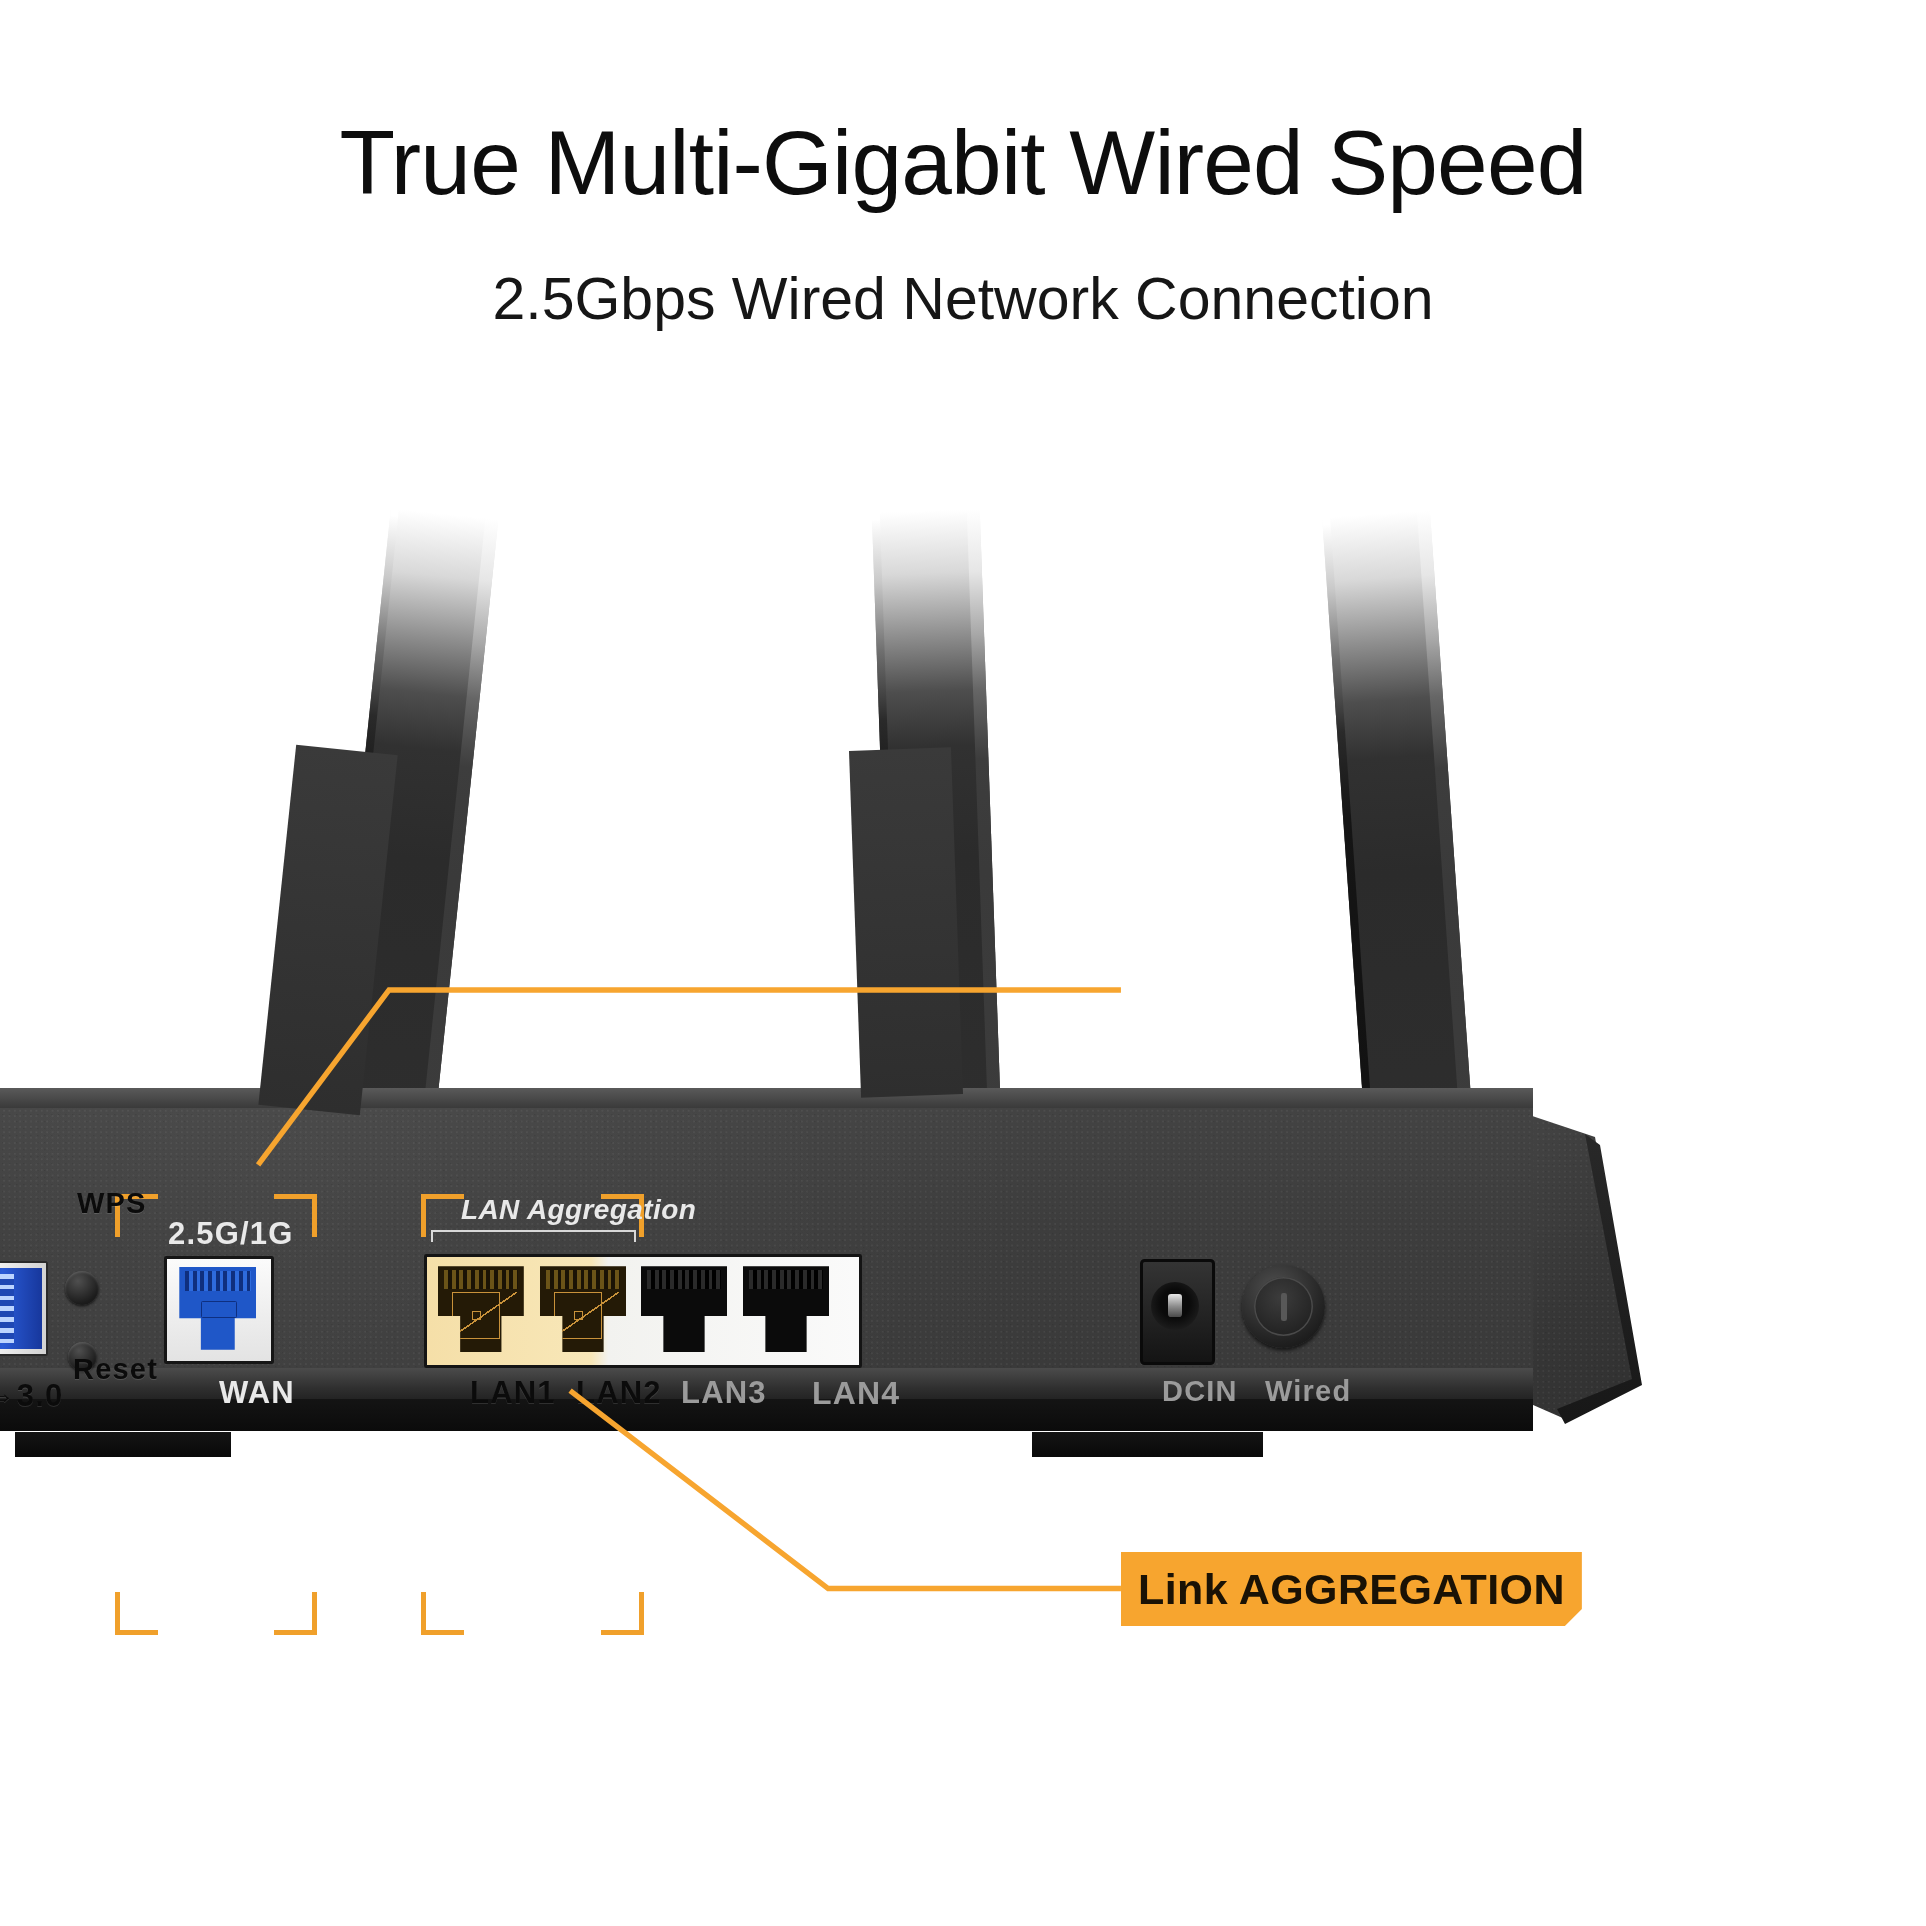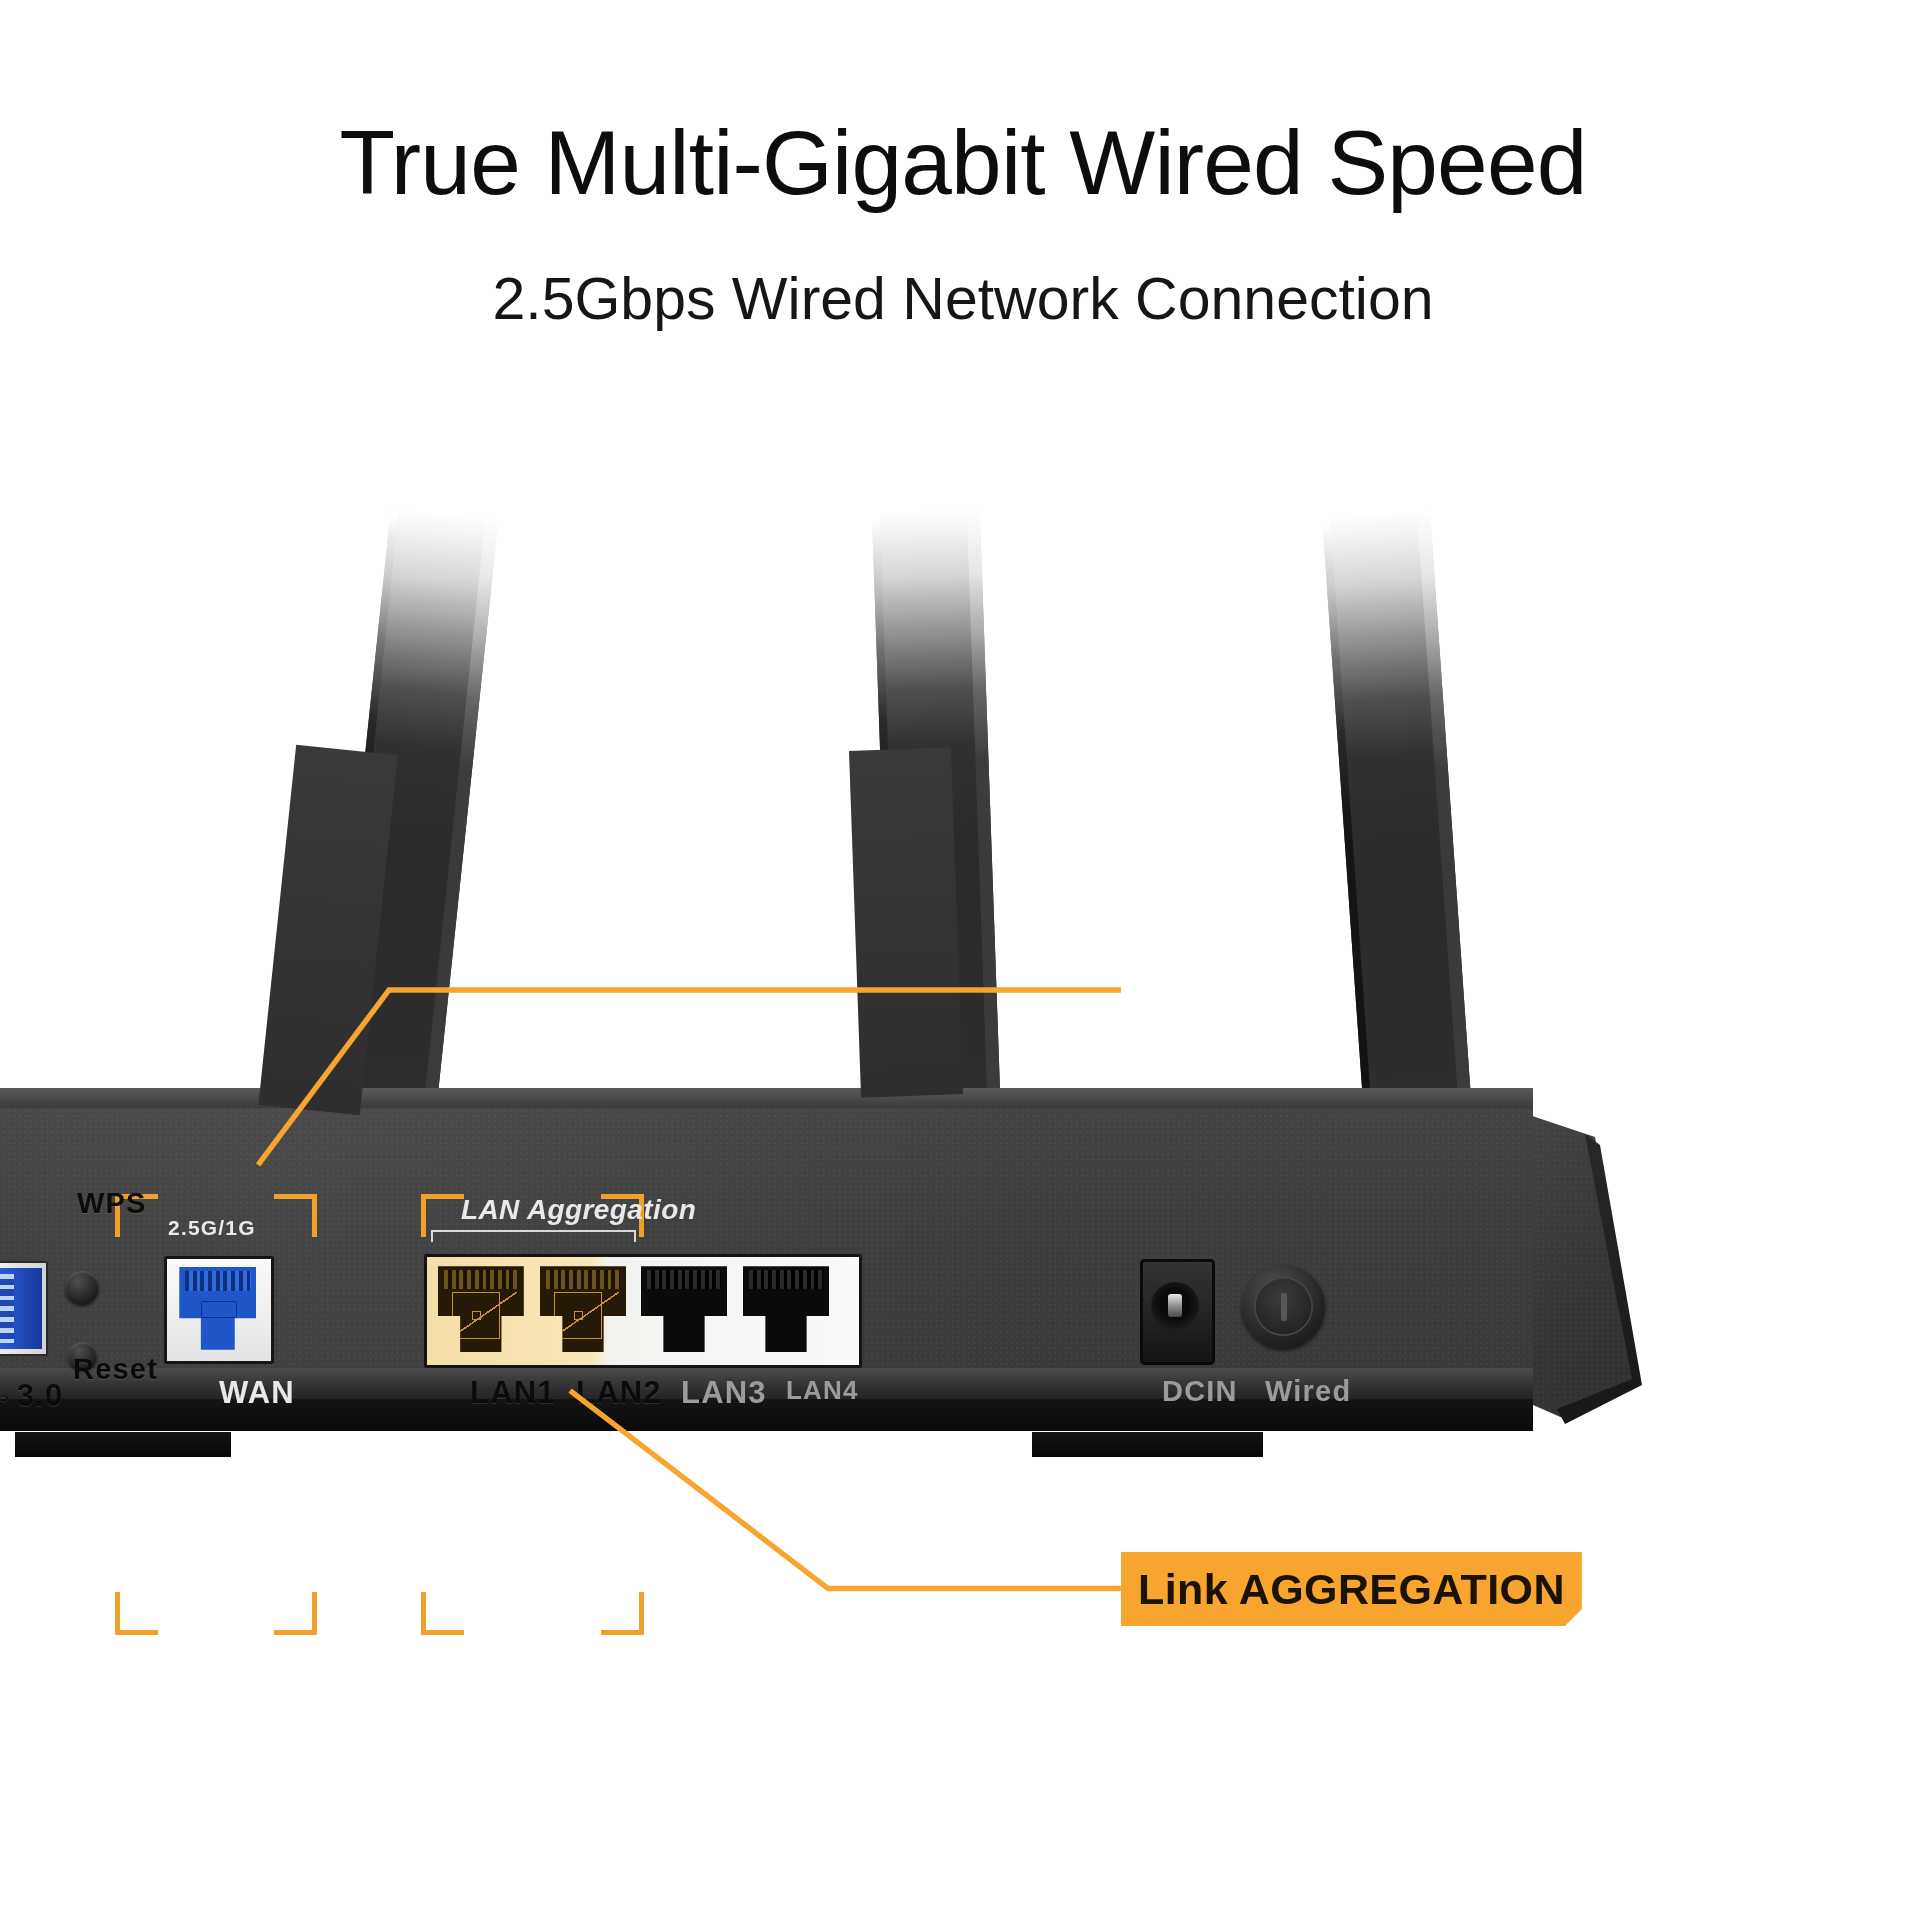--- a/index.html
+++ b/index.html
@@ -360,30 +360,30 @@
   </div>
 
   <div class="plabel lbl-black" style="left:-15.4px;top:1378px;font-size:31px;">
     <span>⇔</span><span>3.0</span>
   </div>
 
   <div class="plabel lbl-black" style="left:77px;top:1187px;font-size:29px;">WPS</div>
 
   <div class="plabel lbl-black" style="left:73px;top:1353px;font-size:29px;">Reset</div>
 
-  <div class="plabel lbl-white" style="left:168px;top:1216px;font-size:21px;">2.5G/1G</div>
+  <div class="plabel lbl-white" style="left:168px;top:1216px;font-size:31px;">2.5G/1G</div>
 
   <div class="plabel lbl-white" style="left:219px;top:1375px;font-size:31px;">WAN</div>
 
   <div class="plabel lbl-white" style="left:461px;top:1194px;font-size:28px;letter-spacing:0.4px;font-style:italic;">LAN Aggregation</div>
 
   <div class="plabel lbl-black" style="left:470px;top:1375px;font-size:31px;">LAN1</div>
   <div class="plabel lbl-black" style="left:576px;top:1375px;font-size:31px;">LAN2</div>
   <div class="plabel lbl-grey" style="left:681px;top:1375px;font-size:31px;">LAN3</div>
-  <div class="plabel lbl-grey" style="left:786px;top:1375px;font-size:26px;">LAN4</div>
+  <div class="plabel lbl-grey" style="left:812px;top:1375px;font-size:32px;">LAN4</div>
 
   <div class="plabel lbl-grey" style="left:1162px;top:1375px;font-size:29px;">DCIN</div>
   <div class="plabel lbl-grey" style="left:1265px;top:1375px;font-size:29px;">Wired</div>
 
   <svg class="leader" style="left:0;top:0;width:1926px;height:1926px;" viewBox="0 0 2500 2500" width="1926" height="1926">
 
     <polyline points="1455,1285 505,1285 335,1512" fill="none" stroke="#F7A52F" stroke-width="7"></polyline>
 
     <polyline points="740,1805 1075,2062 1455,2062" fill="none" stroke="#F7A52F" stroke-width="7"></polyline>
   </svg>

